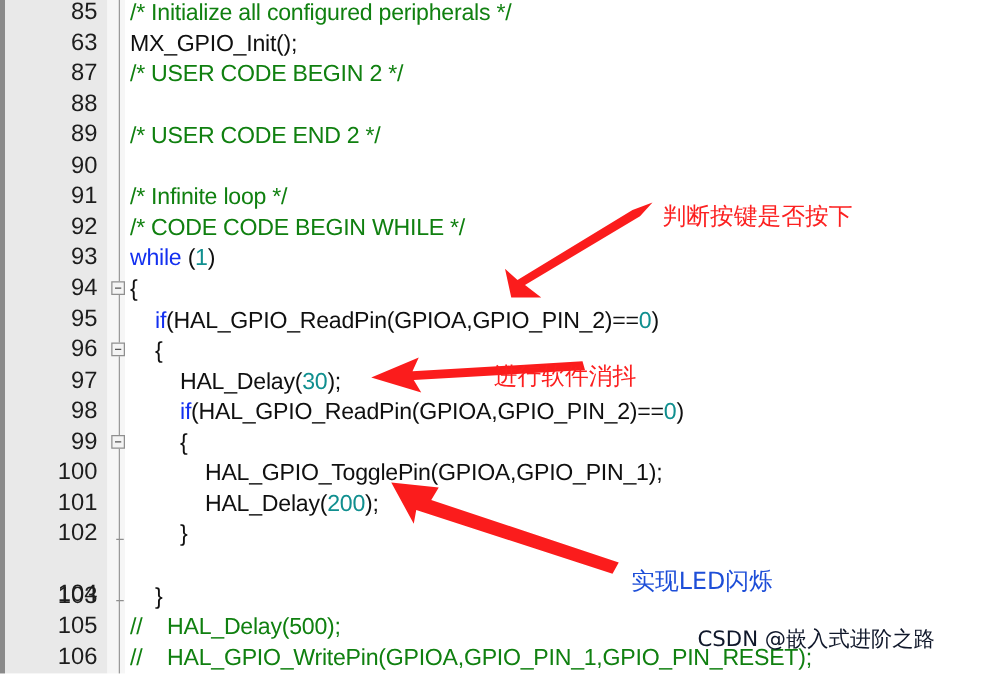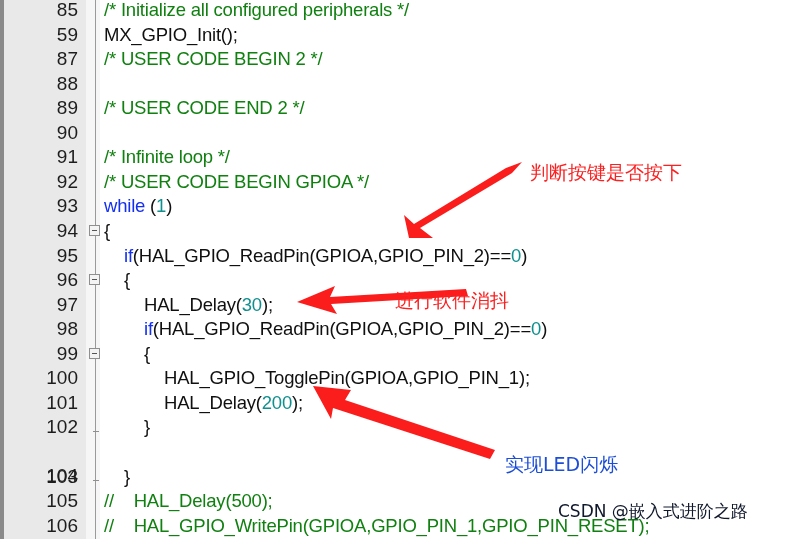--- a/index.html
+++ b/index.html
@@ -138,27 +138,27 @@
 
 <div id="screen">
 
   <div id="gutter"></div>
   <div id="fold-col"></div>
   <div id="fold-line"></div>
   <div id="code-pane"></div>
 
   <div id="rows">
       <div class="row" style="top: -3px;"><span class="lnum">85</span><span class="code" style="left: 104px;"><span class="c-comment">/* Initialize all configured peripherals */</span></span></div>
-      <div class="row" style="top: 21.55px;"><span class="lnum">59</span><span class="code" style="left: 104px;"><span class="c-plain">MX_GPIO_Init();</span></span></div>
+      <div class="row" style="top: 21.55px;"><span class="lnum">63</span><span class="code" style="left: 104px;"><span class="c-plain">MX_GPIO_Init();</span></span></div>
       <div class="row" style="top: 46.1px;"><span class="lnum">87</span><span class="code" style="left: 104px;"><span class="c-comment">/* USER CODE BEGIN 2 */</span></span></div>
       <div class="row" style="top: 70.65px;"><span class="lnum">88</span><span class="code" style="left: 104px;"></span></div>
       <div class="row" style="top: 95.2px;"><span class="lnum">89</span><span class="code" style="left: 104px;"><span class="c-comment">/* USER CODE END 2 */</span></span></div>
       <div class="row" style="top: 119.75px;"><span class="lnum">90</span><span class="code" style="left: 104px;"></span></div>
       <div class="row" style="top: 144.3px;"><span class="lnum">91</span><span class="code" style="left: 104px;"><span class="c-comment">/* Infinite loop */</span></span></div>
-      <div class="row" style="top: 168.85px;"><span class="lnum">92</span><span class="code" style="left: 104px;"><span class="c-comment">/* USER CODE BEGIN GPIOA */</span></span></div>
+      <div class="row" style="top: 168.85px;"><span class="lnum">92</span><span class="code" style="left: 104px;"><span class="c-comment">/* CODE CODE BEGIN WHILE */</span></span></div>
       <div class="row" style="top: 193.4px;"><span class="lnum">93</span><span class="code" style="left: 104px;"><span class="c-keyword">while </span><span class="c-plain">(</span><span class="c-number">1</span><span class="c-plain">)</span></span></div>
       <div class="row" style="top: 217.95px;"><span class="lnum">94</span><span class="code" style="left: 104px;"><span class="c-plain">{</span></span></div>
       <div class="row" style="top: 242.5px;"><span class="lnum">95</span><span class="code" style="left: 124px;"><span class="c-keyword">if</span><span class="c-plain">(HAL_GPIO_ReadPin(GPIOA,GPIO_PIN_2)==</span><span class="c-number">0</span><span class="c-plain">)</span></span></div>
       <div class="row" style="top: 267.05px;"><span class="lnum">96</span><span class="code" style="left: 124px;"><span class="c-plain">{</span></span></div>
       <div class="row" style="top: 291.6px;"><span class="lnum">97</span><span class="code" style="left: 144px;"><span class="c-plain">HAL_Delay(</span><span class="c-number">30</span><span class="c-plain">);</span></span></div>
       <div class="row" style="top: 316.15px;"><span class="lnum">98</span><span class="code" style="left: 144px;"><span class="c-keyword">if</span><span class="c-plain">(HAL_GPIO_ReadPin(GPIOA,GPIO_PIN_2)==</span><span class="c-number">0</span><span class="c-plain">)</span></span></div>
       <div class="row" style="top: 340.7px;"><span class="lnum">99</span><span class="code" style="left: 144px;"><span class="c-plain">{</span></span></div>
       <div class="row" style="top: 365.25px;"><span class="lnum">100</span><span class="code" style="left: 164px;"><span class="c-plain">HAL_GPIO_TogglePin(GPIOA,GPIO_PIN_1);</span></span></div>
       <div class="row" style="top: 389.8px;"><span class="lnum">101</span><span class="code" style="left: 164px;"><span class="c-plain">HAL_Delay(</span><span class="c-number">200</span><span class="c-plain">);</span></span></div>
       <div class="row" style="top: 414.35px;"><span class="lnum">102</span><span class="code" style="left: 144px;"><span class="c-plain">}</span></span></div>

